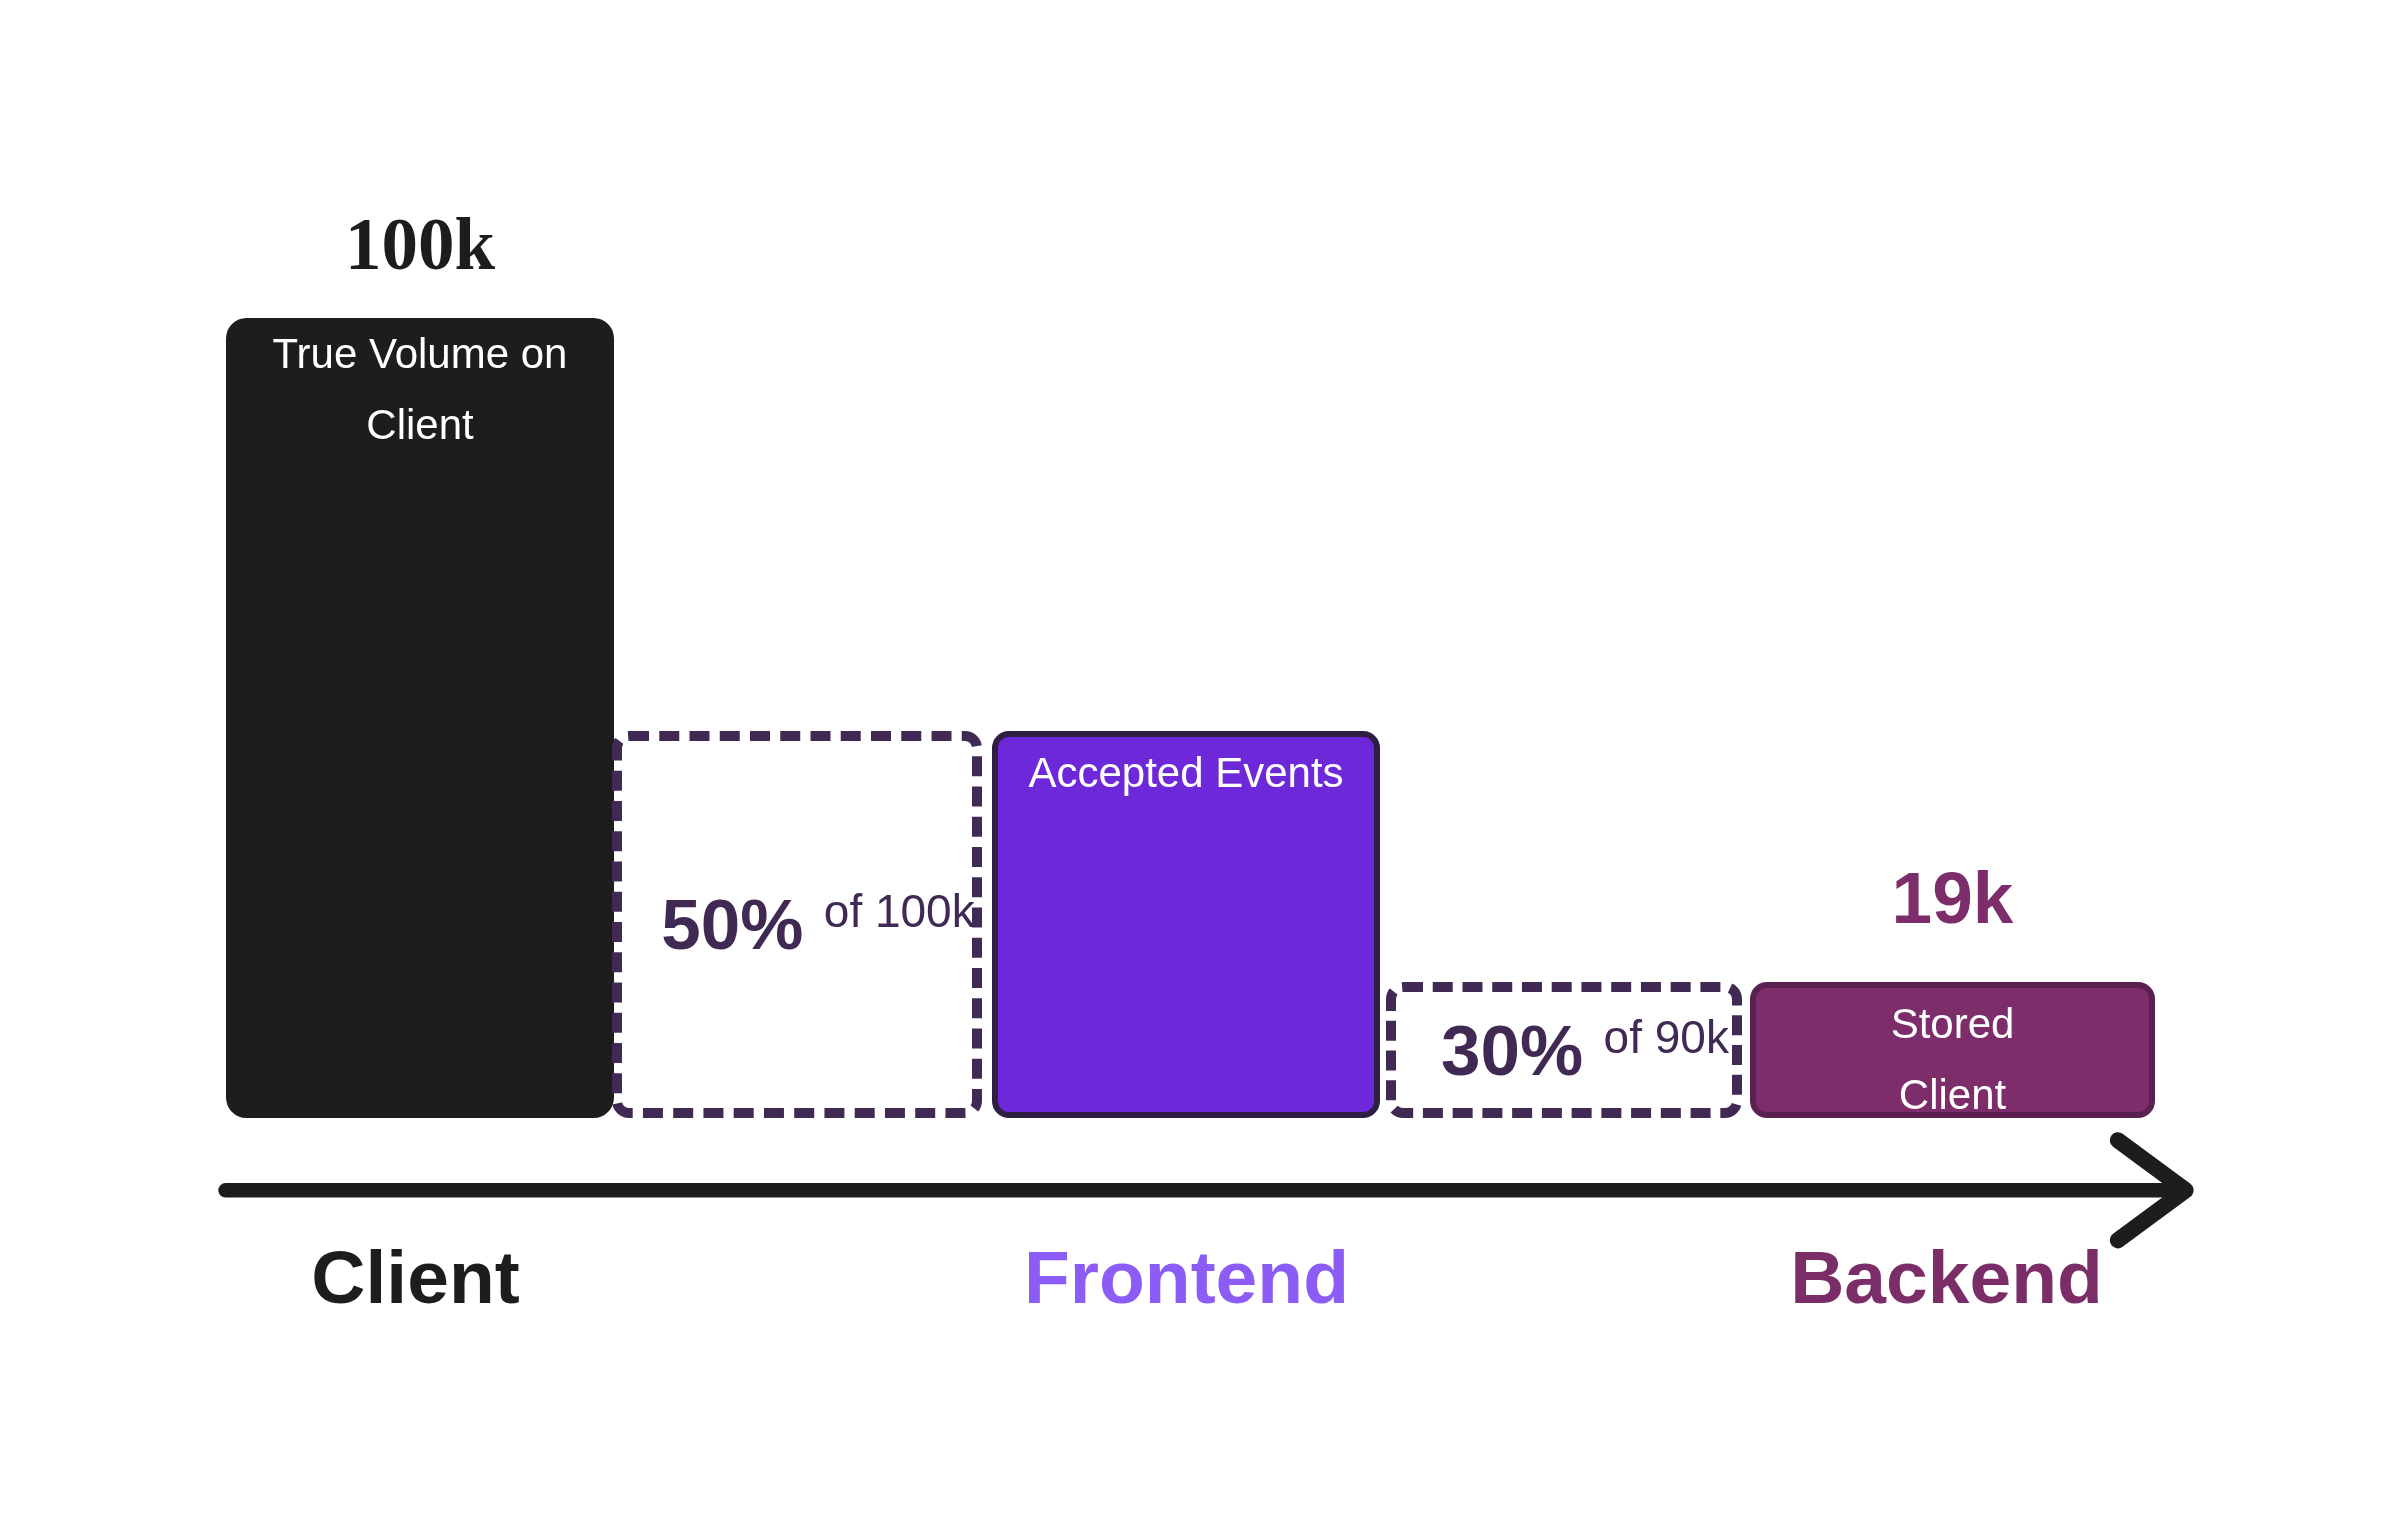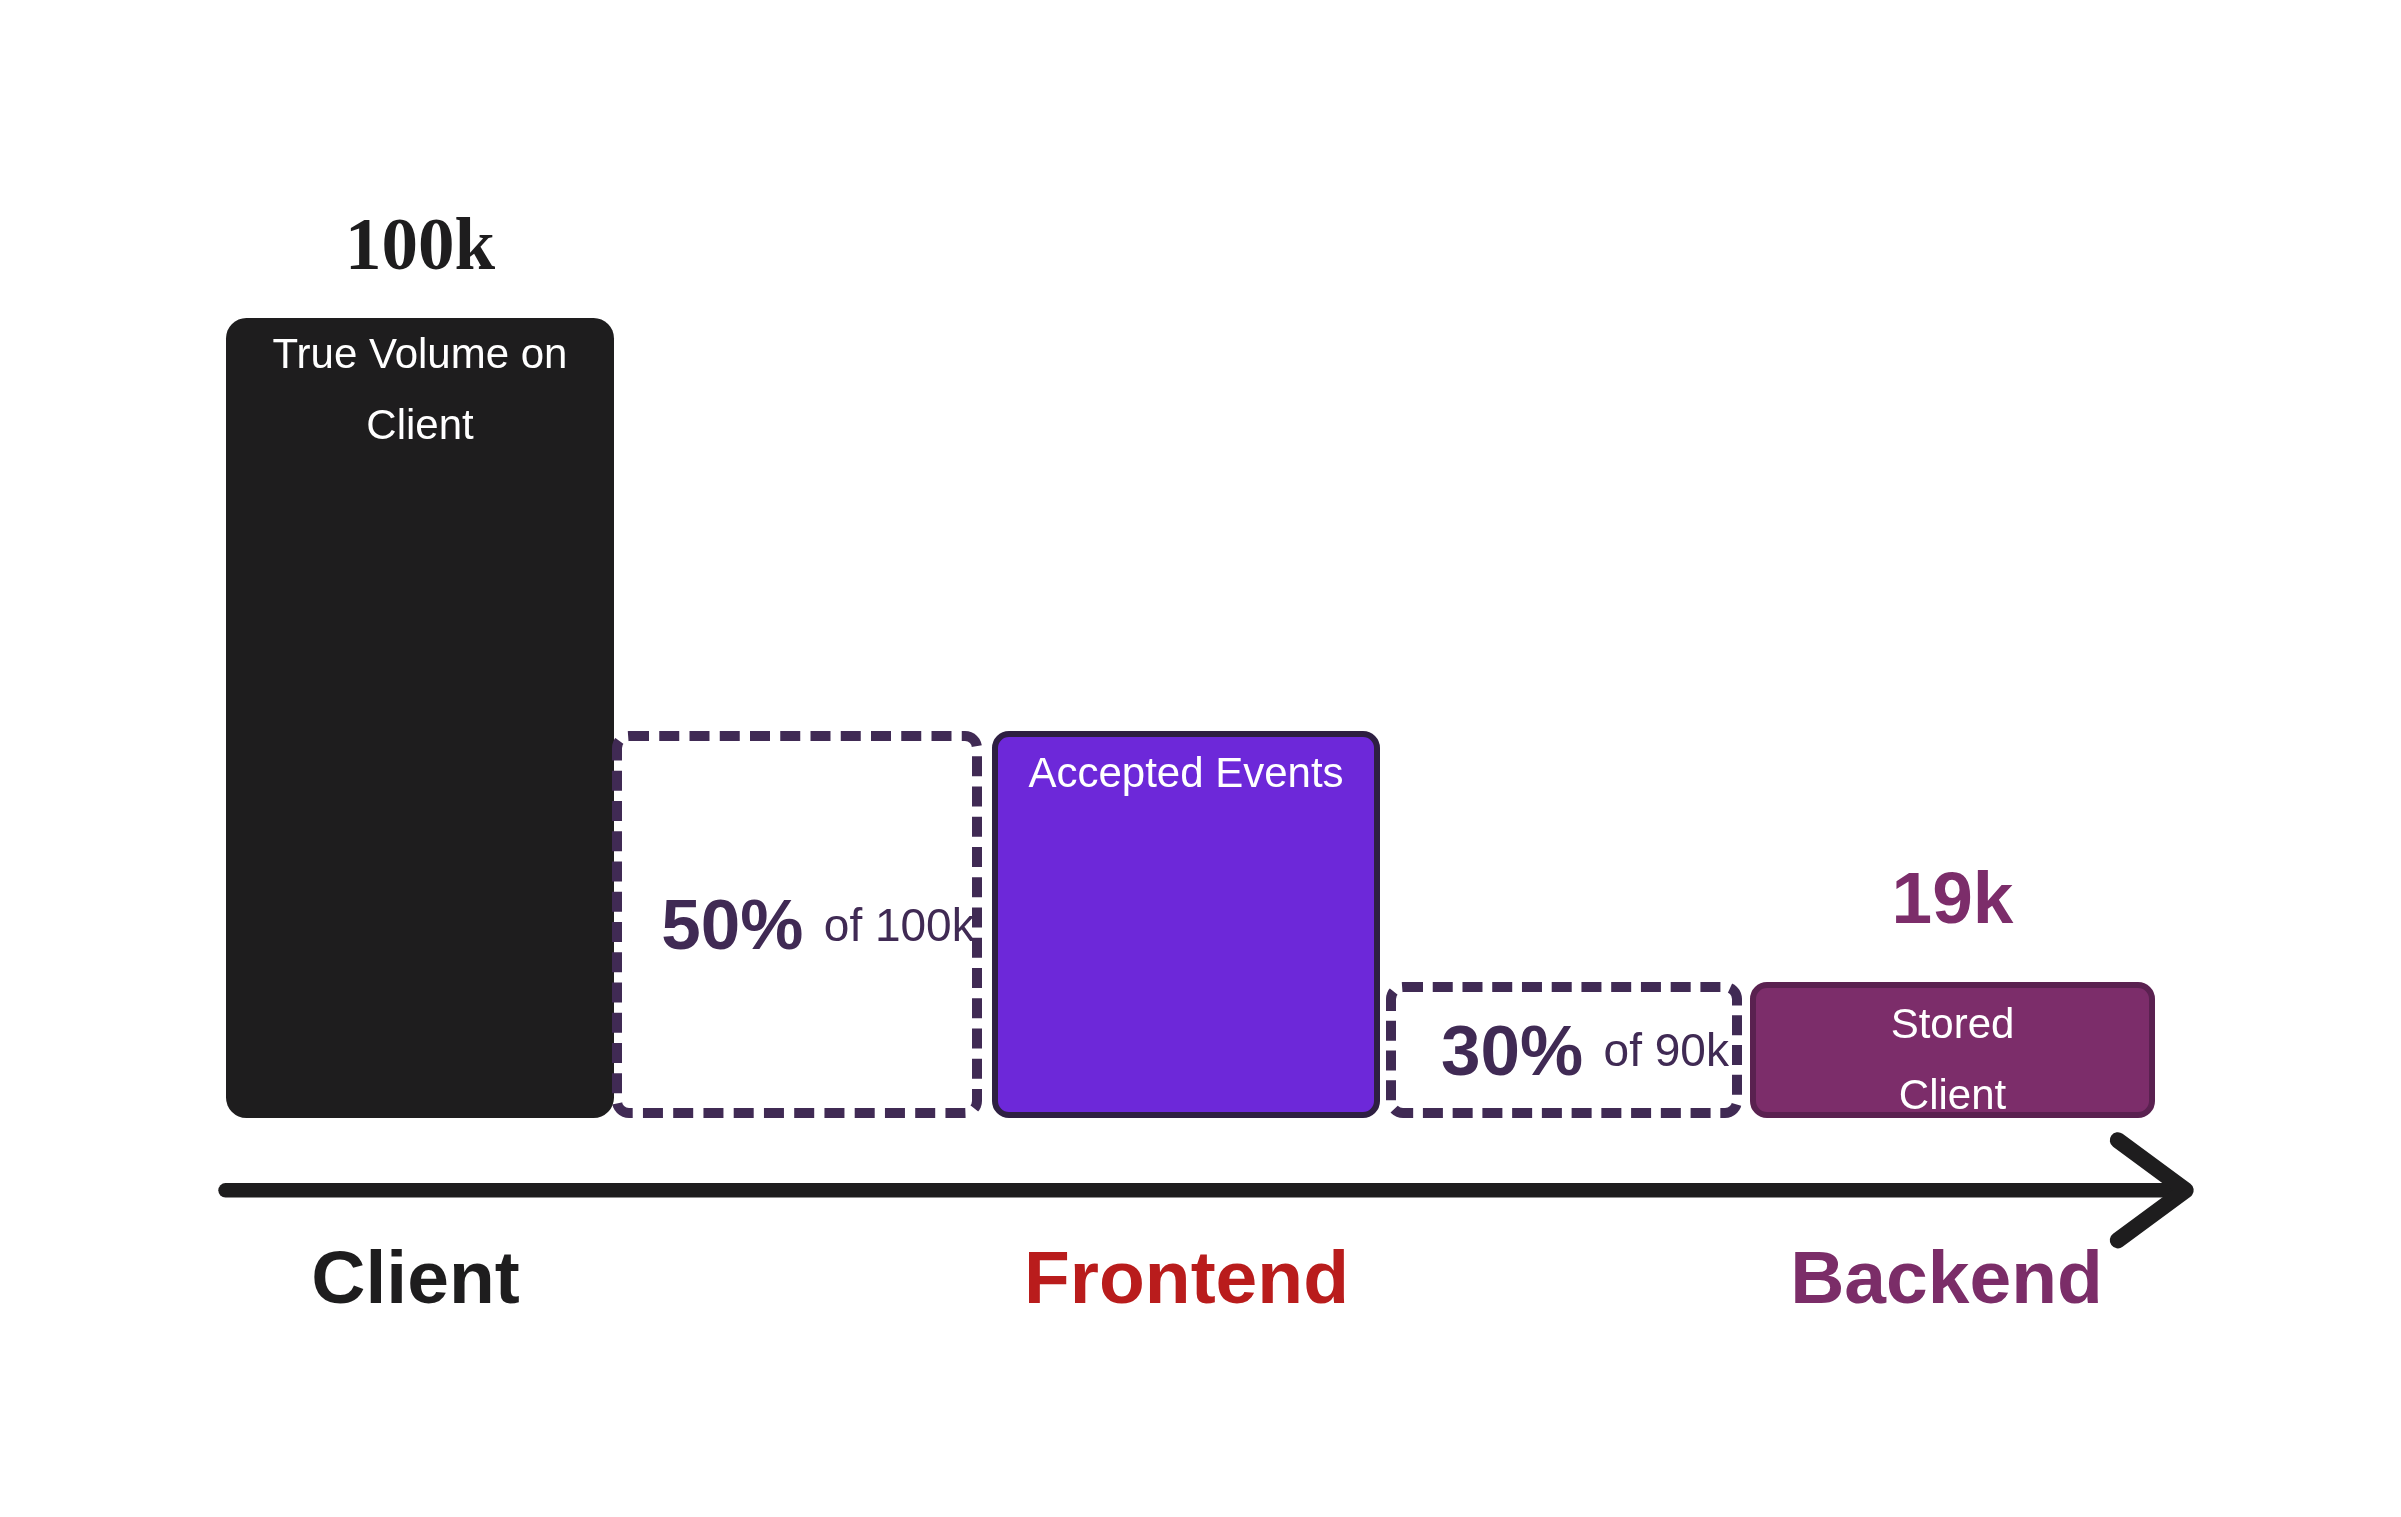--- a/index.html
+++ b/index.html
@@ -57,21 +57,21 @@
     border: 10.2px dashed #402a54;
     border-radius: 17px;
     display: flex;
     align-items: center;
     justify-content: center;
   }
   .dashbox-1 { left: 612px;  top: 731px;  width: 370px; height: 387px; }
   .dashbox-2 { left: 1386px; top: 982px; width: 356px; height: 136px; }
   .drop-label {
     display: flex;
-    align-items: center;
+    align-items: flex-start;
     white-space: nowrap;
     margin-left: 42px;
   }
   .drop-pct {
     font-size: 71px;
     font-weight: 600;
     color: #402a54;
   }
   .drop-of {
     font-size: 46px;
@@ -103,21 +103,21 @@
   .axis-label {
     position: absolute;
     top: 1240px;
     width: 509px;
     line-height: 1;
     font-size: 75px;
     font-weight: 600;
     text-align: center;
   }
   .axis-client   { left: 161px;  color: #1e1d1e; }
-  .axis-frontend { left: 932px; color: #b91c1c; }
+  .axis-frontend { left: 932px; color: #8b5cf6; }
   .axis-backend  { left: 1692px; color: #7b2d68; }
 </style>
 </head>
 <body>
 
 <div class="canvas">
 
   <div class="value-label value-100k">100k</div>
   <div class="value-label value-15k">19k</div>
 

